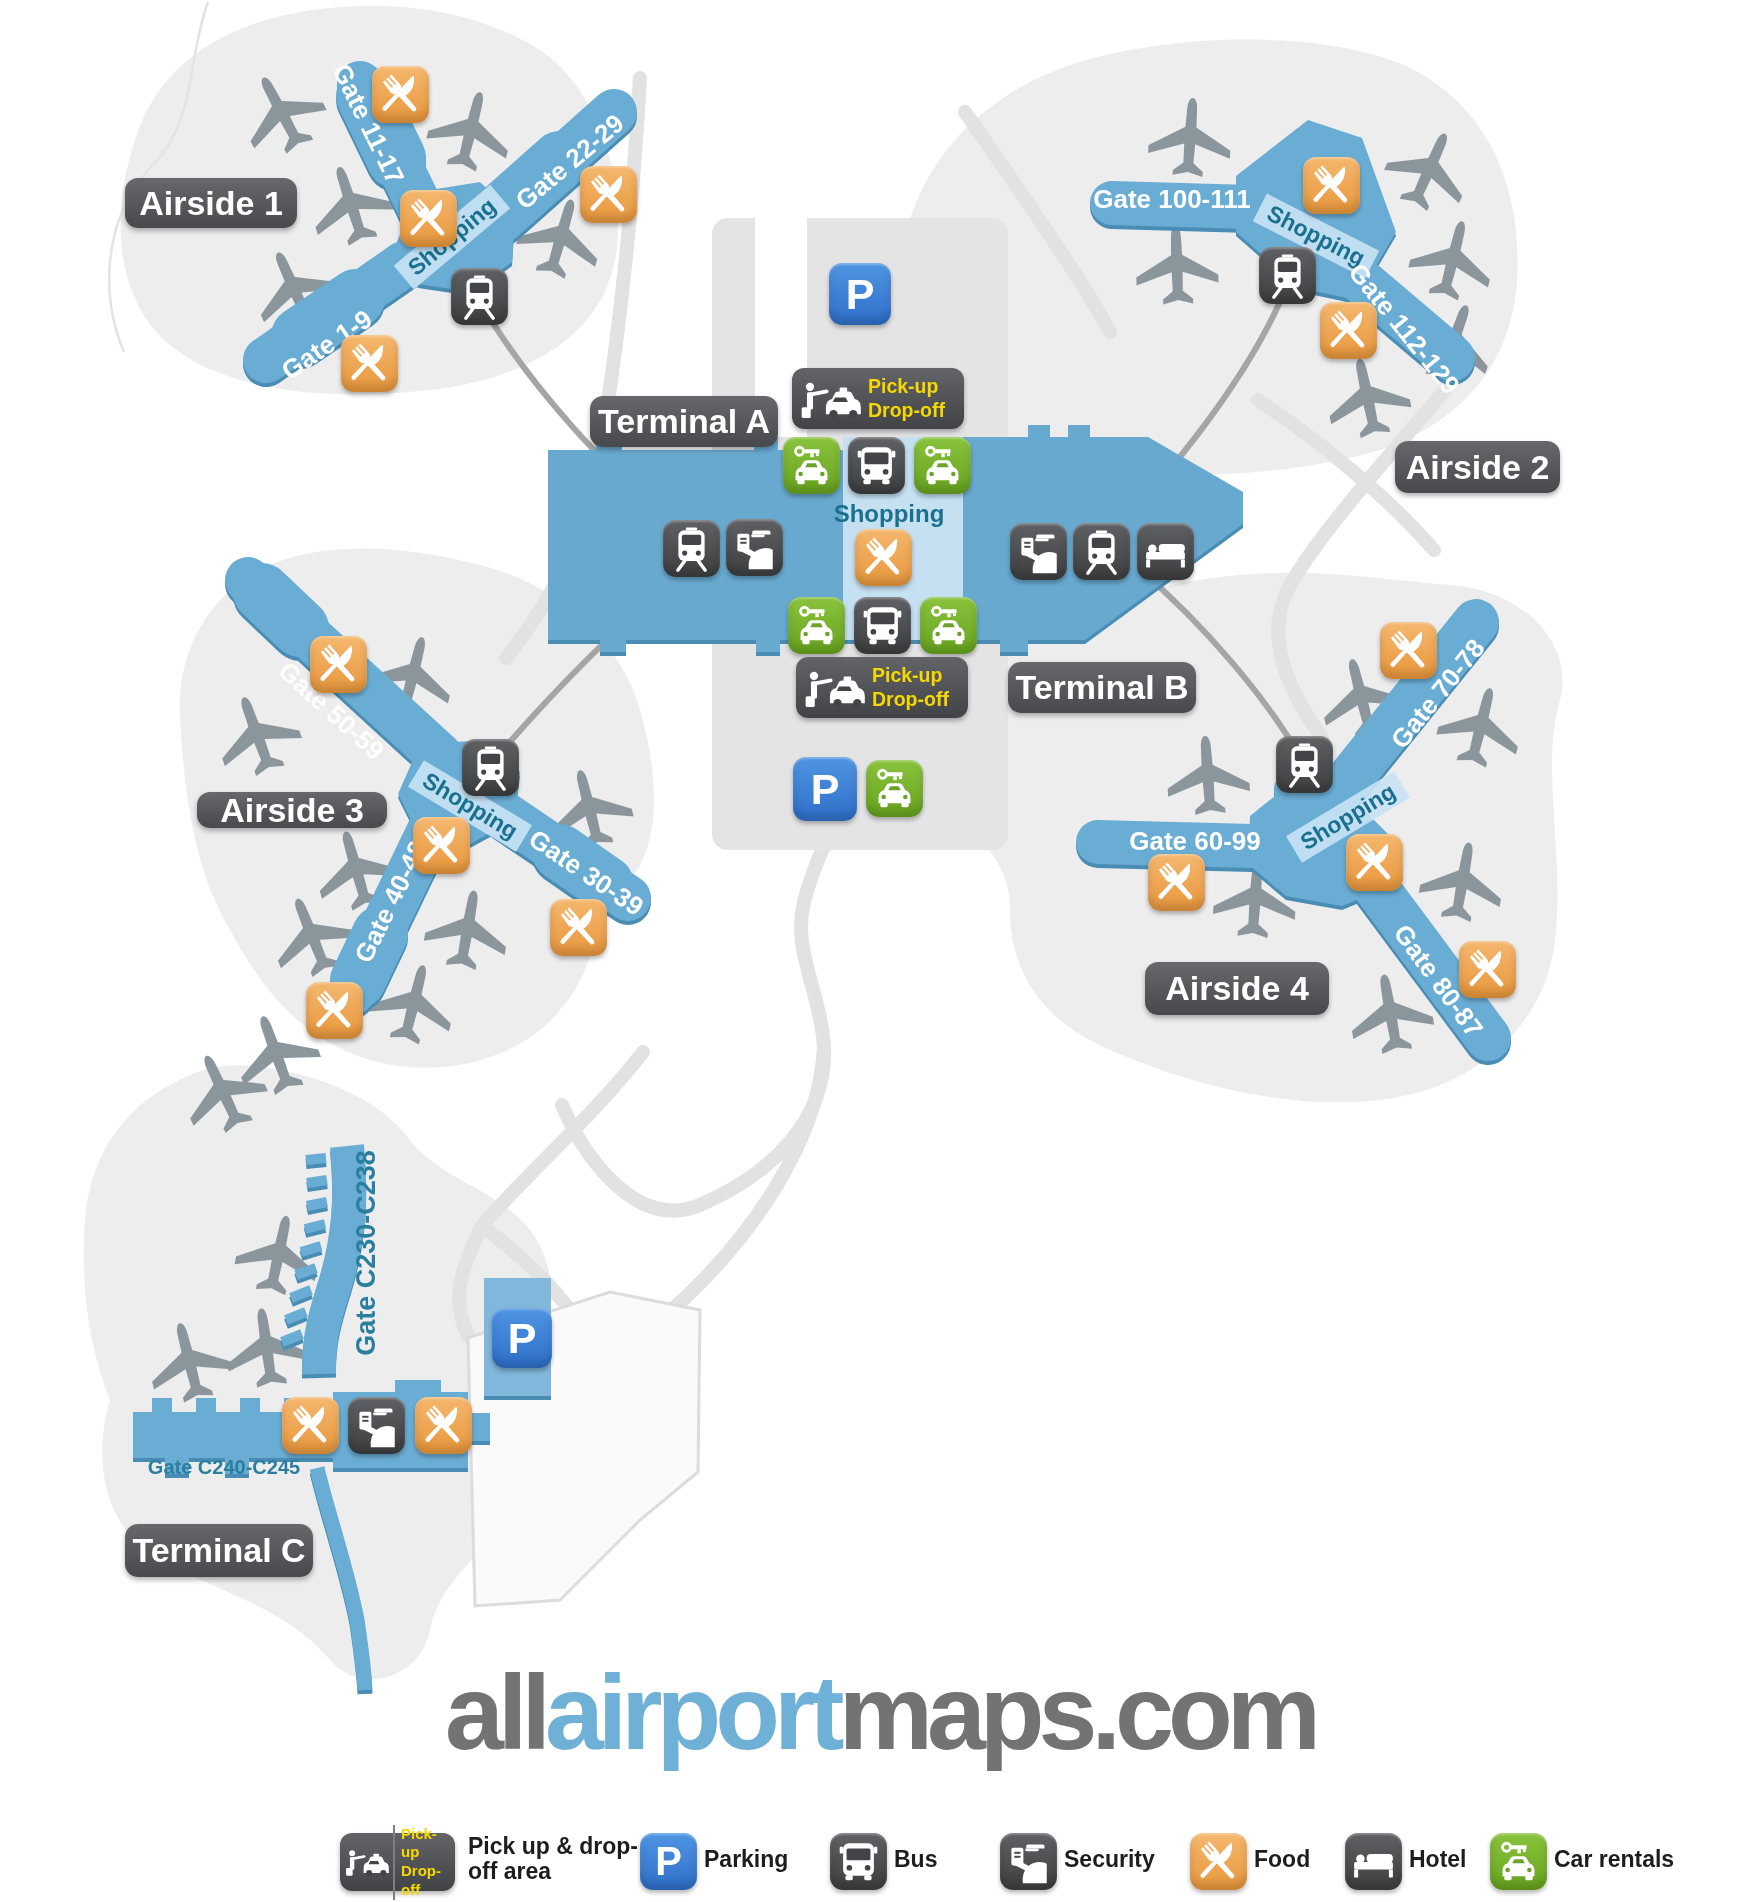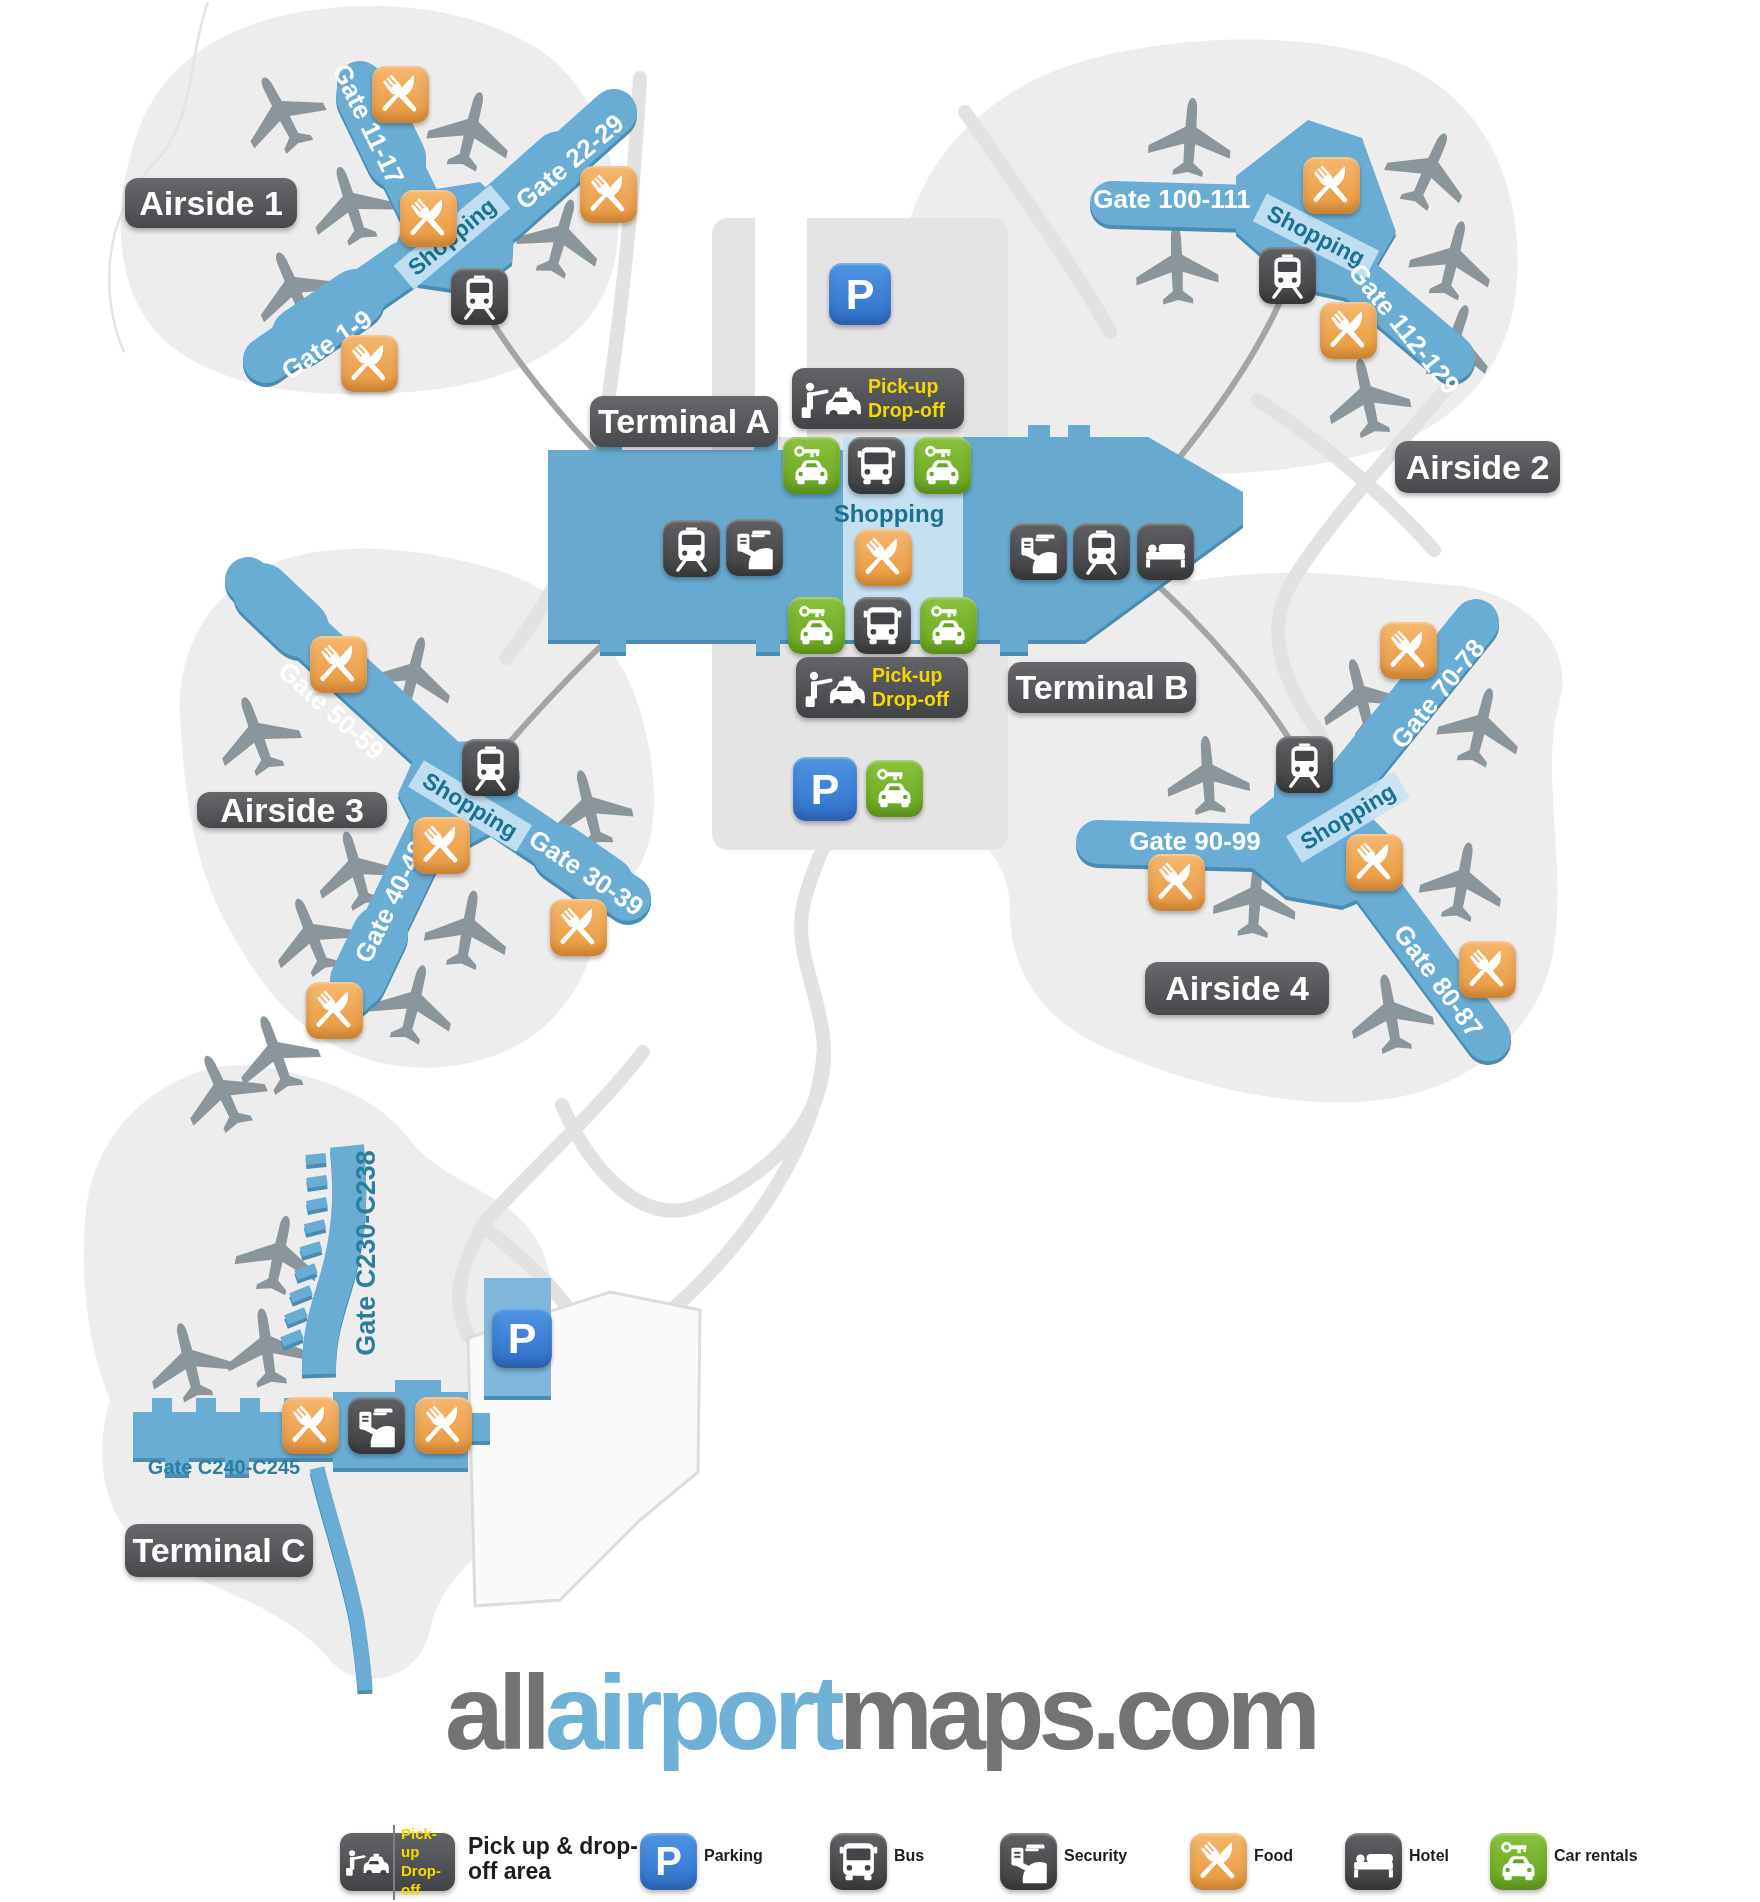--- a/index.html
+++ b/index.html
@@ -32,21 +32,21 @@
   .pickup{position:absolute;z-index:8;width:172px;height:61px;border-radius:12px;
           background:linear-gradient(180deg,#636467,#424346);display:flex;align-items:center;
           box-shadow:0 3px 5px rgba(0,0,0,.3);}
   .pickup svg{width:64px;height:44px;margin-left:8px;flex:none;}
   .pickup .pt{color:#f5d800;font-weight:bold;font-size:19.5px;line-height:1.22;margin-left:4px;}
   .pickup .pt span{display:block;}
   .pickup.small{width:115px;height:58px;}
   .pickup.small svg{width:46px;height:34px;margin-left:5px;}
   .pickup.small .pt{font-size:15px;line-height:1.25;border-left:2px solid #7d7e80;padding-left:6px;margin-left:2px;}
   
-  .lg-label{position:absolute;z-index:7;color:#1d1d1f;font-weight:bold;font-size:16px;line-height:1.08;white-space:nowrap;}
+  .lg-label{position:absolute;z-index:7;color:#1d1d1f;font-weight:bold;font-size:23px;line-height:1.08;white-space:nowrap;}
   .lg-label.wrap{white-space:normal;width:175px;font-size:23px;}
   
   .logo{position:absolute;z-index:7;top:1652px;left:50%;transform:translateX(-50%);
         font-weight:bold;font-size:106px;letter-spacing:-6px;white-space:nowrap;}
   .logo .d{color:#737373;} .logo .b{color:#6fb0d6;}
 </style>
 </head>
 <body>
 
 <div id="stage">
@@ -267,21 +267,21 @@
 
 <div class="gate" style="left:368px;top:124px;transform:translate(-50%,-50%) rotate(64deg);">Gate 11-17</div>
 <div class="gate" style="left:570px;top:162px;transform:translate(-50%,-50%) rotate(-40deg);">Gate 22-29</div>
 <div class="gate" style="left:327px;top:345px;transform:translate(-50%,-50%) rotate(-34deg);">Gate 1-9</div>
 <div class="gate" style="left:1172px;top:199px;transform:translate(-50%,-50%);">Gate 100-111</div>
 <div class="gate" style="left:1404px;top:329px;transform:translate(-50%,-50%) rotate(51deg);">Gate 112-129</div>
 <div class="gate" style="left:331px;top:711px;transform:translate(-50%,-50%) rotate(42deg);">Gate 50-59</div>
 <div class="gate" style="left:586px;top:873px;transform:translate(-50%,-50%) rotate(34deg);">Gate 30-39</div>
 <div class="gate" style="left:391px;top:902px;transform:translate(-50%,-50%) rotate(-64deg);">Gate 40-48</div>
 <div class="gate" style="left:1438px;top:694px;transform:translate(-50%,-50%) rotate(-51deg);">Gate 70-78</div>
-<div class="gate" style="left:1195px;top:841px;transform:translate(-50%,-50%);">Gate 90-99</div>
+<div class="gate" style="left:1195px;top:841px;transform:translate(-50%,-50%);">Gate 60-99</div>
 <div class="gate" style="left:1438px;top:981px;transform:translate(-50%,-50%) rotate(54deg);">Gate 80-87</div>
 <div class="gate teal" style="left:366px;top:1253px;transform:translate(-50%,-50%) rotate(-90deg);font-size:27px;">Gate C230-C238</div>
 <div class="gate teal" style="left:210px;top:1467px;transform:translate(-50%,-50%);font-size:20px;margin-left:14px;">Gate C240-C245</div>
 
 <div class="tile food" style="left:372px;top:66px;">
       <svg viewBox="0 0 100 100">
         <use href="#i-food"></use>
       </svg>
     </div>
 <div class="tile food" style="left:400px;top:190px;">

